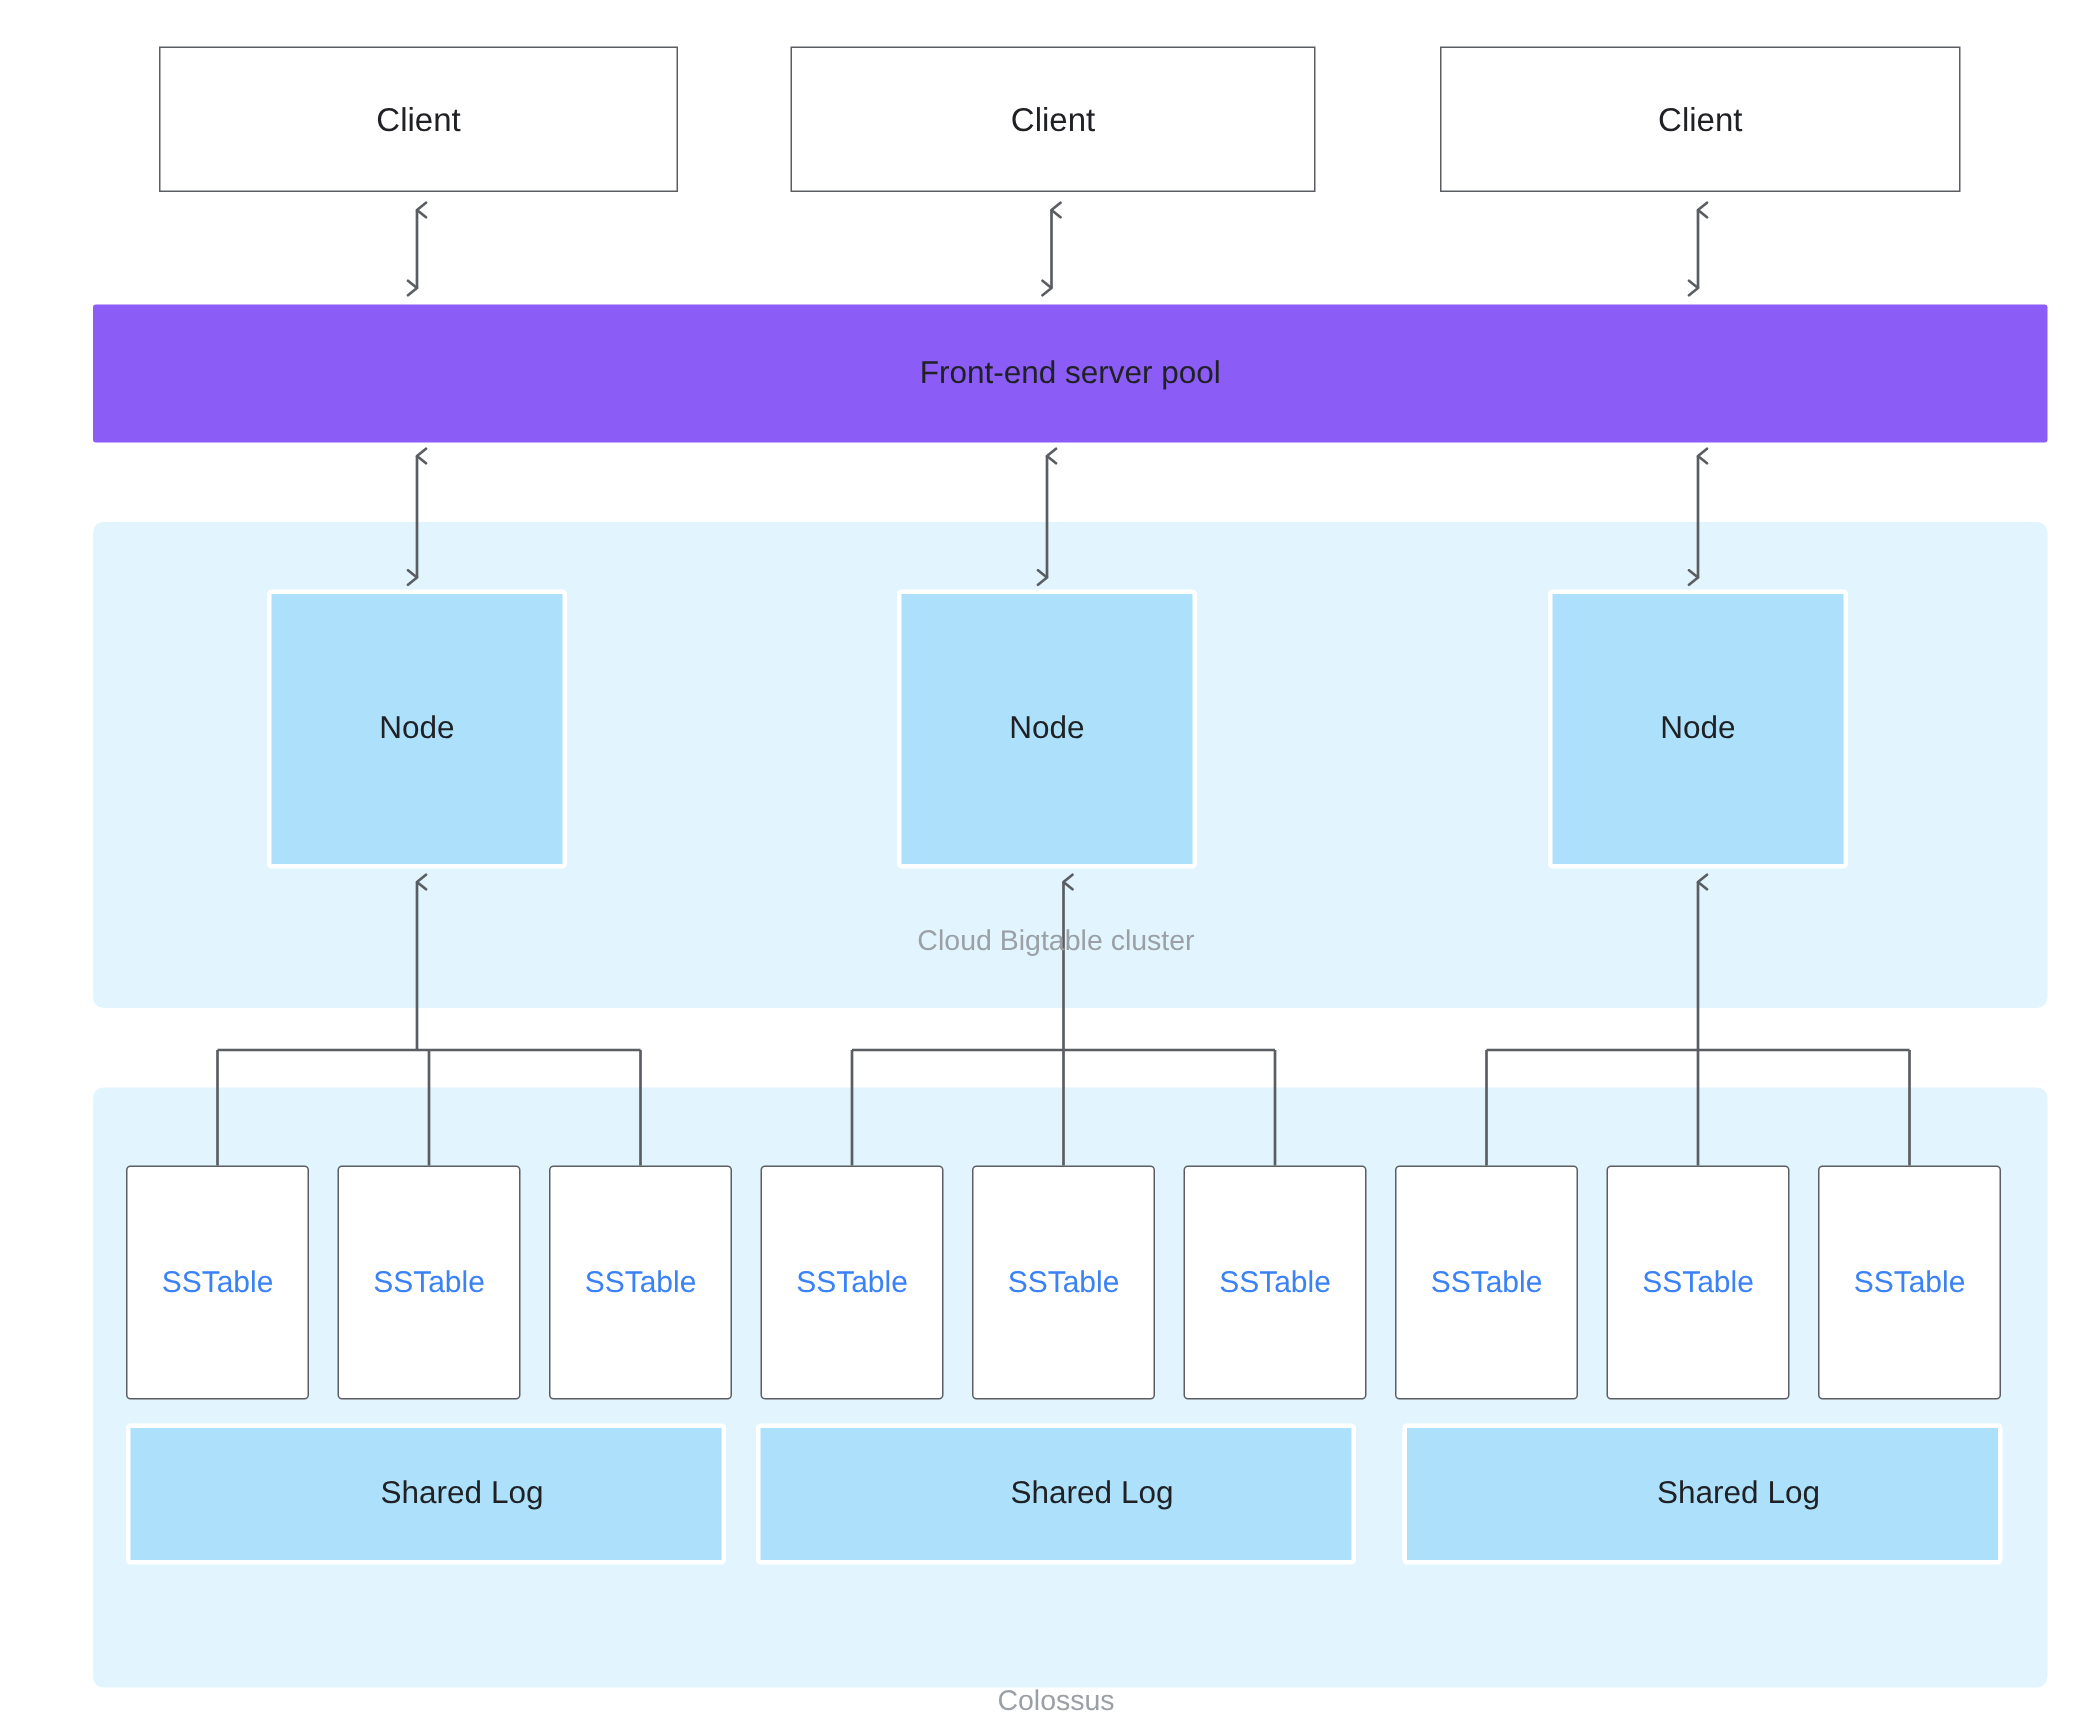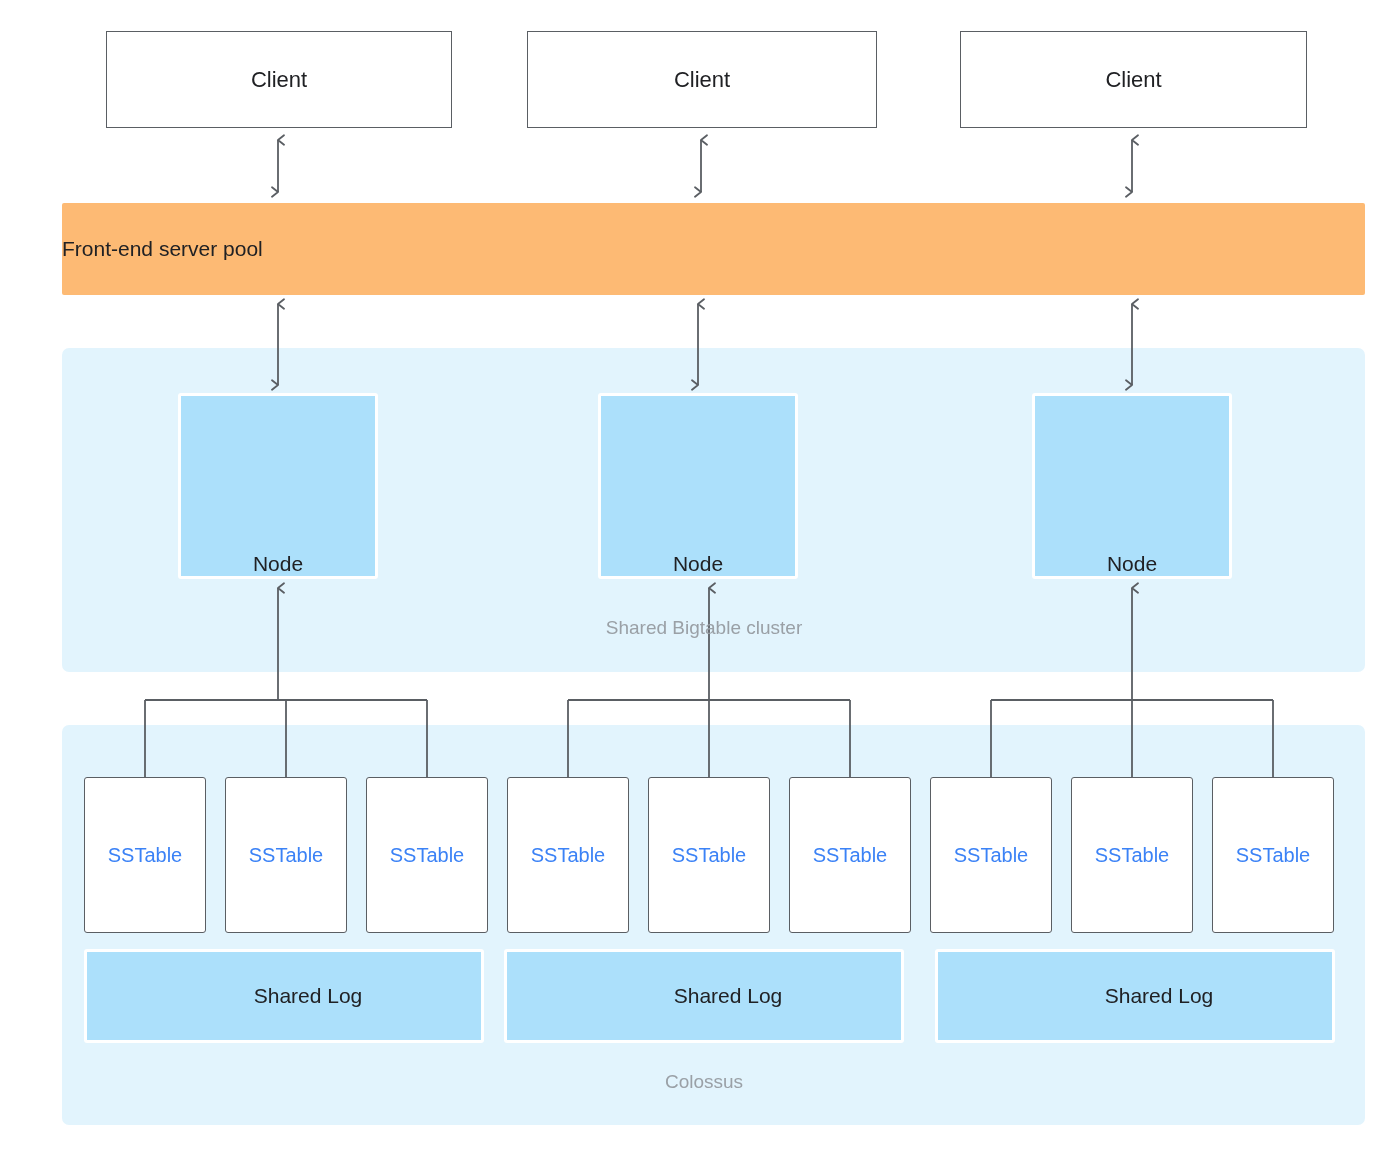--- a/index.html
+++ b/index.html
@@ -29,24 +29,24 @@
     align-items: center;
     justify-content: center;
     color: #202124;
     font-size: 22px;
     line-height: 1;
   }
 
   
   .frontend-bar {
     box-sizing: border-box;
-    background: #fdba74;
-    display: flex;
-    align-items: center;
-    justify-content: flex-start;
+    background: #8b5cf6;
+    display: flex;
+    align-items: center;
+    justify-content: center;
     color: #202124;
     font-size: 21px;
     border-radius: 2px;
   }
 
   
   .panel {
     box-sizing: border-box;
     background: #E2F4FD;
     border-radius: 7px;
@@ -58,21 +58,21 @@
     text-align: center;
   }
 
   
   .node-box {
     box-sizing: border-box;
     background: #ACE0FB;
     border: 3px solid #ffffff;
     border-radius: 3px;
     display: flex;
-    align-items: flex-end;
+    align-items: center;
     justify-content: center;
     color: #202124;
     font-size: 21px;
   }
 
   
   .sstable-box {
     box-sizing: border-box;
     background: #ffffff;
     border: 1.8px solid #5a5e63;
@@ -181,21 +181,21 @@
       <span>Node</span>
     </div>
     <div class="node-box abs" style="left:598px; top:393px; width:200px; height:186px;">
       <span>Node</span>
     </div>
     <div class="node-box abs" style="left:1032px; top:393px; width:200px; height:186px;">
       <span>Node</span>
     </div>
 
     <div class="panel-label abs" style="left:504px; top:617px; width:400px;">
-      <span>Shared Bigtable cluster</span>
+      <span>Cloud Bigtable cluster</span>
     </div>
 
     <div class="sstable-box abs" style="left:84px; top:777px; width:122px; height:156px;">
       <span>SSTable</span>
     </div>
     <div class="sstable-box abs" style="left:225px; top:777px; width:122px; height:156px;">
       <span>SSTable</span>
     </div>
     <div class="sstable-box abs" style="left:366px; top:777px; width:122px; height:156px;">
       <span>SSTable</span>
@@ -224,18 +224,18 @@
     <div class="sharedlog-box abs" style="left:84px; top:949px; width:400px; height:94px;">
       <span>Shared Log</span>
     </div>
     <div class="sharedlog-box abs" style="left:504px; top:949px; width:400px; height:94px;">
       <span>Shared Log</span>
     </div>
     <div class="sharedlog-box abs" style="left:935px; top:949px; width:400px; height:94px;">
       <span>Shared Log</span>
     </div>
 
-    <div class="panel-label abs" style="left:504px; top:1071px; width:400px;">
+    <div class="panel-label abs" style="left:504px; top:1124px; width:400px;">
       <span>Colossus</span>
     </div>
 
   </div>
 </div>
 
 </body></html>

